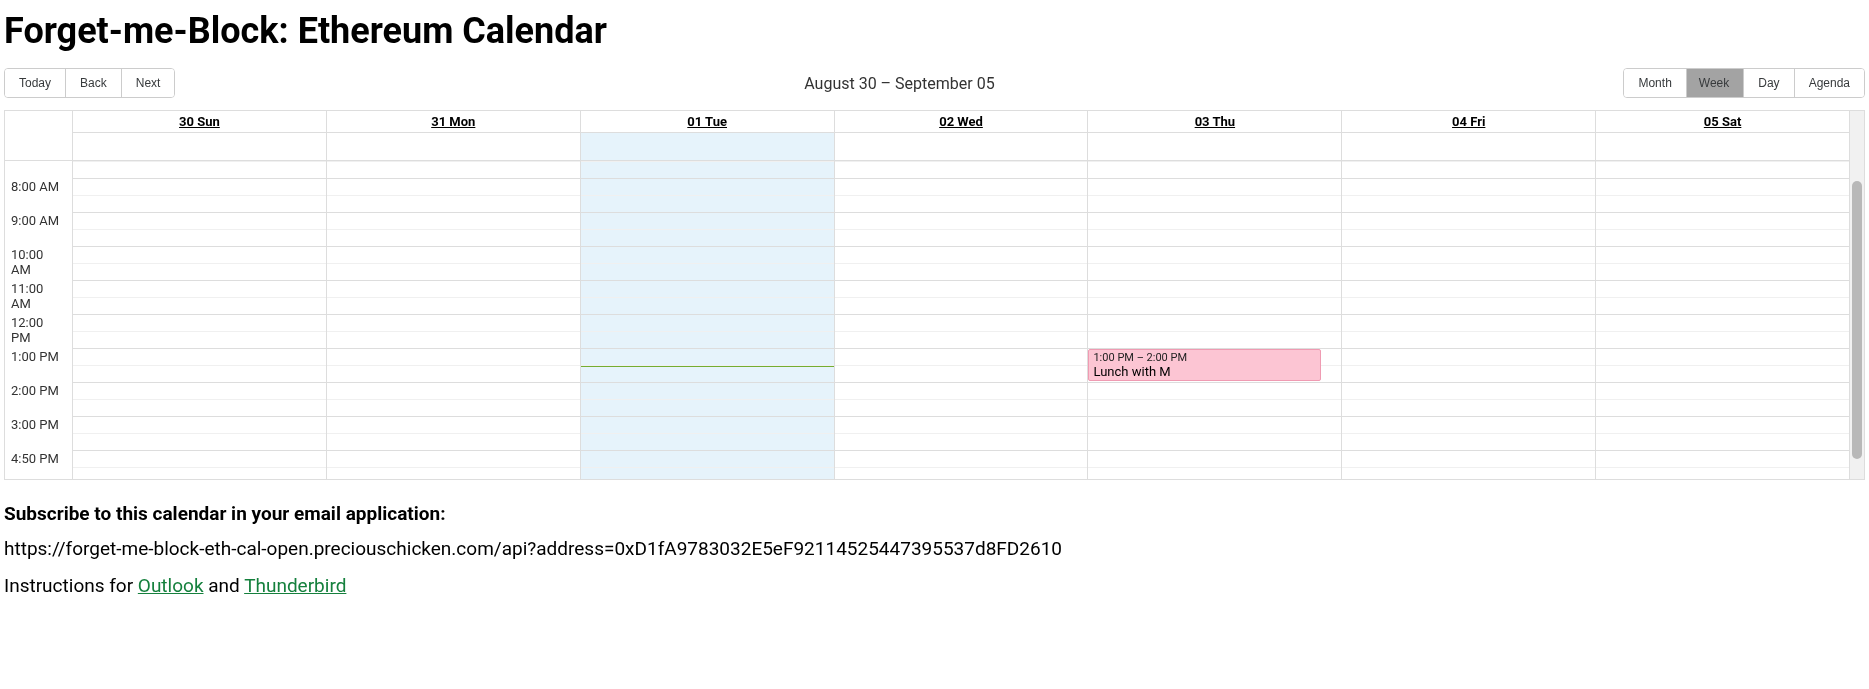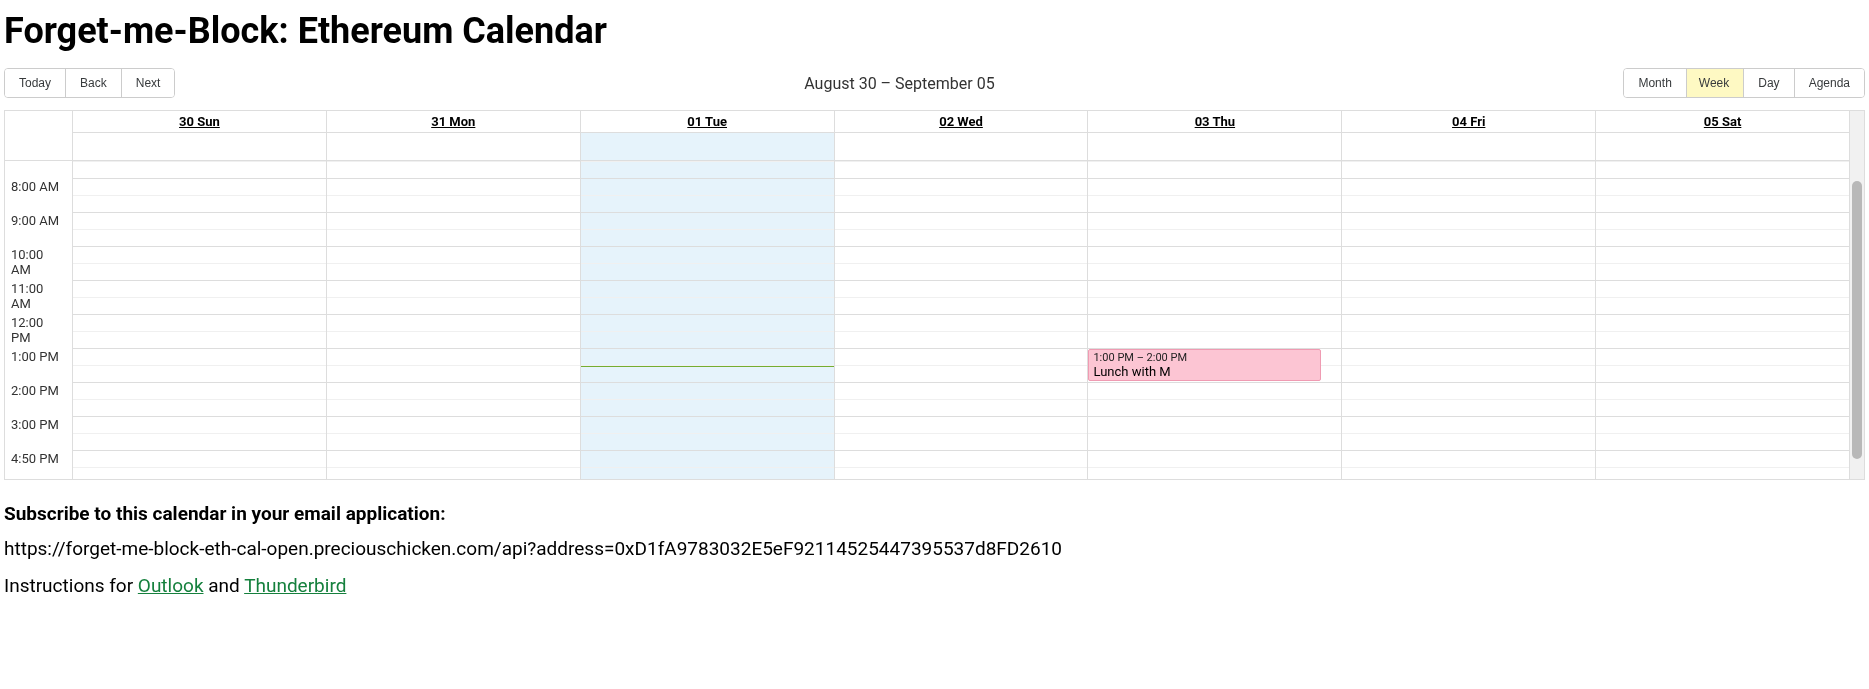--- a/index.html
+++ b/index.html
@@ -27,21 +27,21 @@
     background: #fff;
     border: none;
     border-right: 1px solid #ccc;
     padding: 7px 14px;
     font-size: 12px;
     color: #373a3c;
     cursor: pointer;
     text-align: center;
   }
   .btn-group button:last-child { border-right: none; }
-  .btn-group button.active { background: #fef9c3; padding-left: 12px; }
+  .btn-group button.active { background: #a3a3a3; padding-left: 12px; }
   .range-label { font-size: 16px; color: #333; }
   .calendar {
     border: 1px solid #ddd;
     display: flex;
     width: 100%;
   }
   .gutter {
     width: 68px;
     flex: 0 0 68px;
     border-right: 1px solid #ddd;

